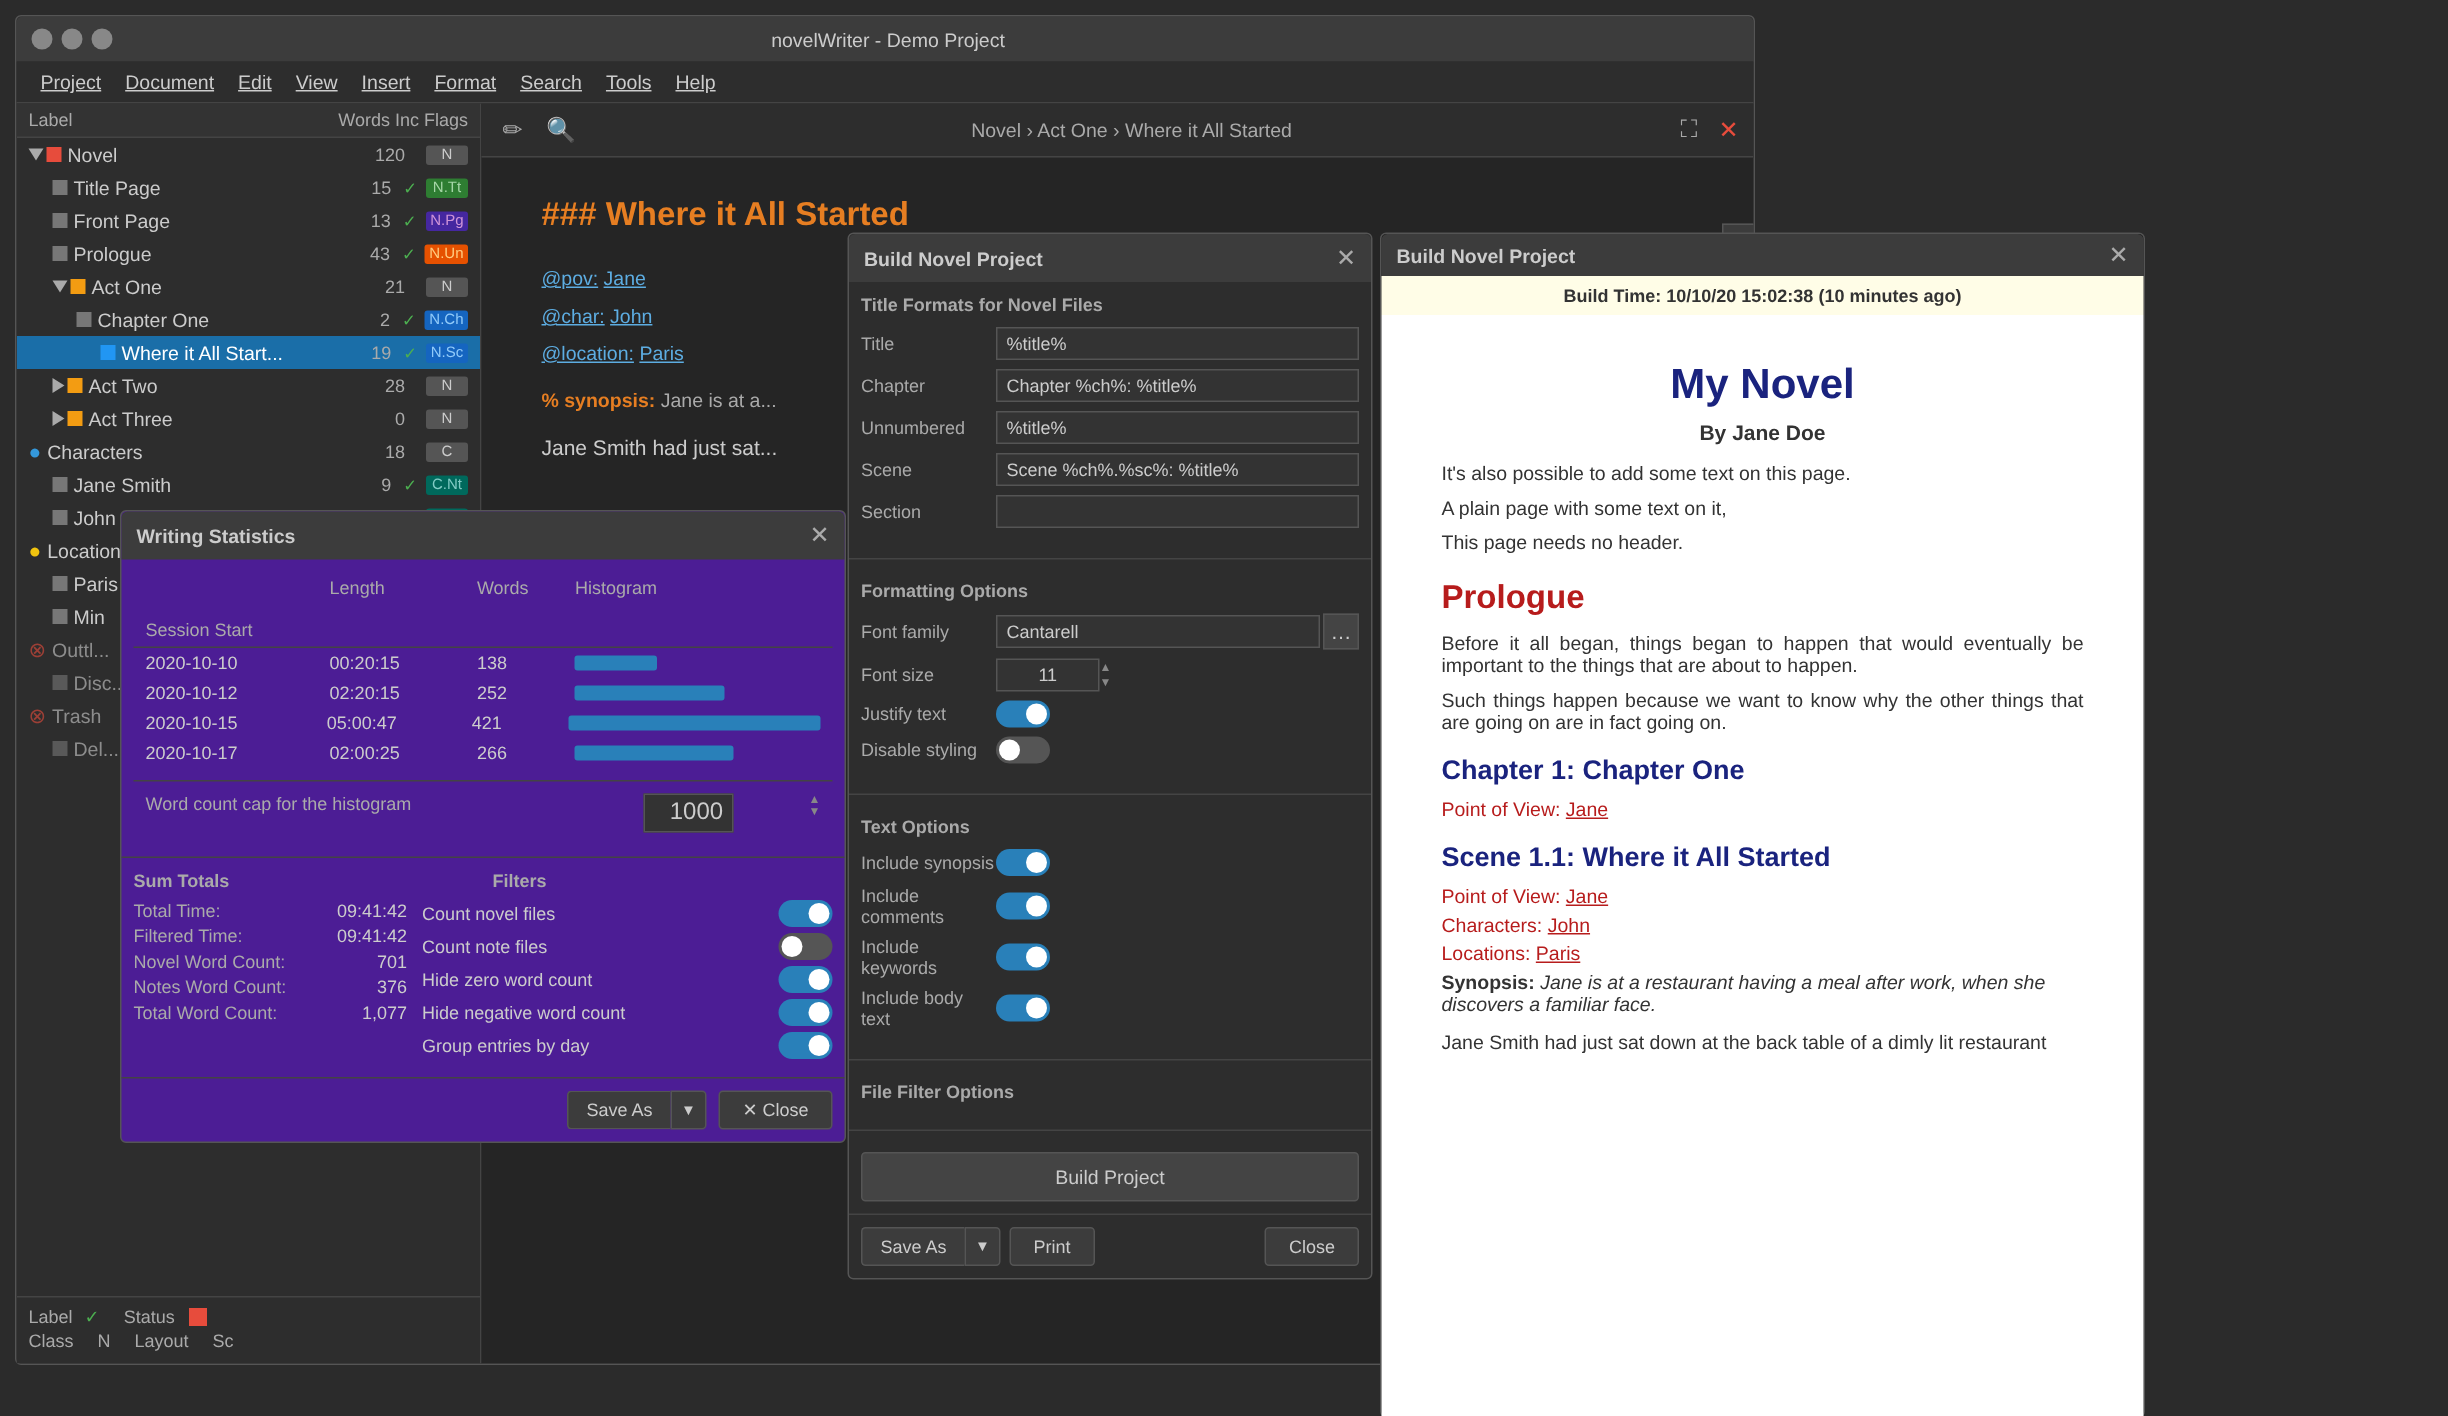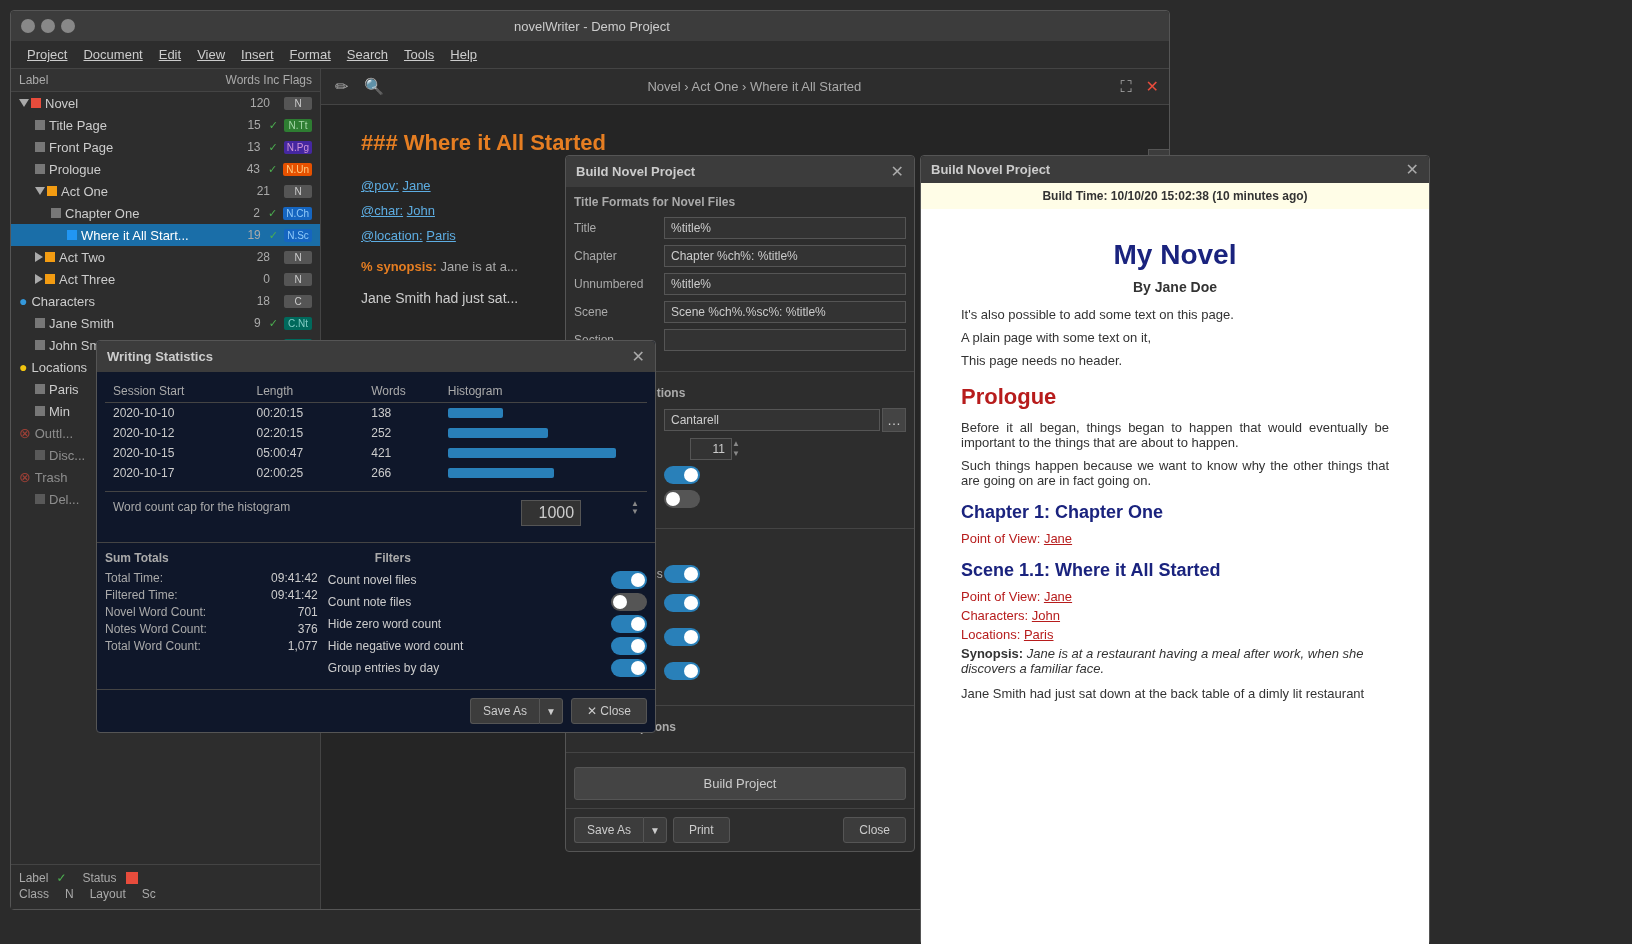--- a/index.html
+++ b/index.html
@@ -233,23 +233,23 @@
       font-size: 11px;
       padding: 8px 4px;
       cursor: pointer;
       letter-spacing: 1px;
     }
 
     
     .dialog-writing-stats {
       position: absolute;
       top: 340px;
-      left: 96px;
-      width: 560px;
-      background: #0f172a;
+      left: 80px;
+      width: 484px;
+      background: #4c1d95;
       border: 1px solid #555;
       border-radius: 4px;
       z-index: 100;
     }
     .dialog-title-bar {
       background: #3c3c3c;
       padding: 6px 10px;
       display: flex;
       align-items: center;
       justify-content: space-between;
@@ -261,21 +261,21 @@
     .stats-table-area {
       padding: 8px;
     }
     .stats-table-header {
       display: flex;
       font-size: 12px;
       color: #aaa;
       padding: 4px 8px;
       border-bottom: 1px solid #444;
     }
-    .stats-table-header .col-session { flex: 1.5; }
+    .stats-table-header .col-session { flex: 1.5; margin-top: 28px; }
     .stats-table-header .col-len { flex: 1.2; }
     .stats-table-header .col-words { flex: 0.8; }
     .stats-table-header .col-hist { flex: 2; }
     .stats-row {
       display: flex;
       align-items: center;
       padding: 3px 8px;
       font-size: 12px;
       color: #ccc;
     }
@@ -1028,21 +1028,21 @@
   
   <div class="build-formats-section">
     <div class="build-section-title">Formatting Options</div>
     <div class="build-format-row">
       <span class="format-label">Font family</span>
       <input class="build-format-input" type="text" value="Cantarell" style="">
       <button class="more-btn">…</button>
     </div>
     <div class="build-format-row">
       <span class="format-label">Font size</span>
-      <input class="build-format-input num-input" type="text" value="11" style="flex: 0 0 auto; width: 42px; text-align: right; margin-left: 26px;">
+      <input class="build-format-input num-input" type="text" value="11" style="flex: 0 0 auto; width: 69px; text-align: center;">
       <div class="num-arrows">
         <span>▲</span>
         <span>▼</span>
       </div>
     </div>
     <div class="build-format-row">
       <span class="format-label">Justify text</span>
       <div class="toggle-switch">
           <div class="toggle-knob"></div>
         </div>

